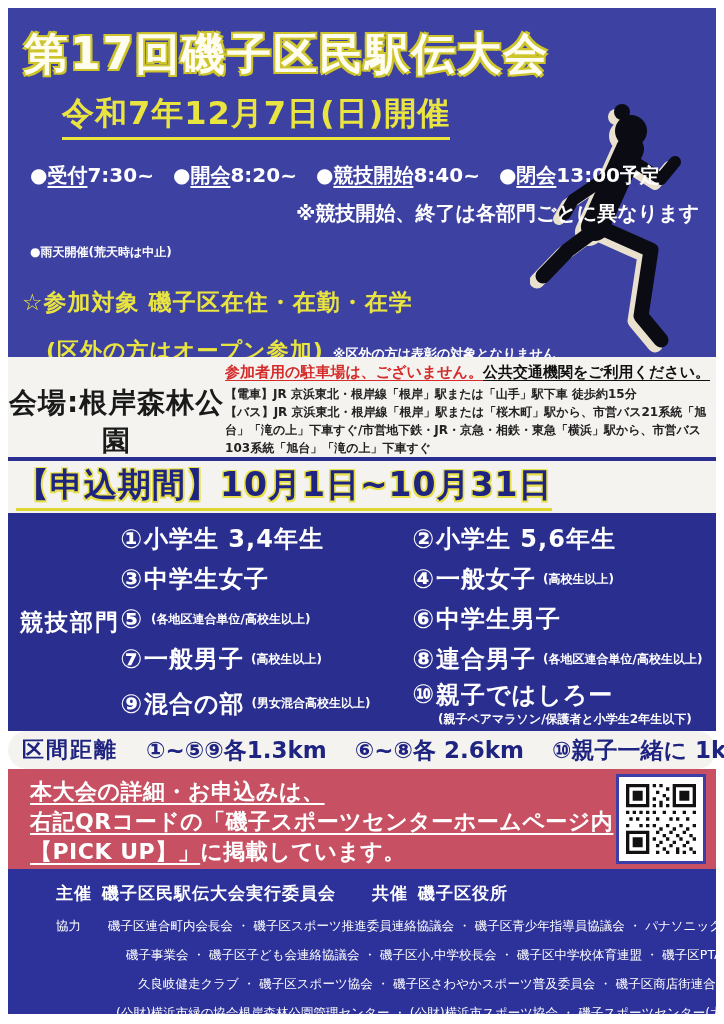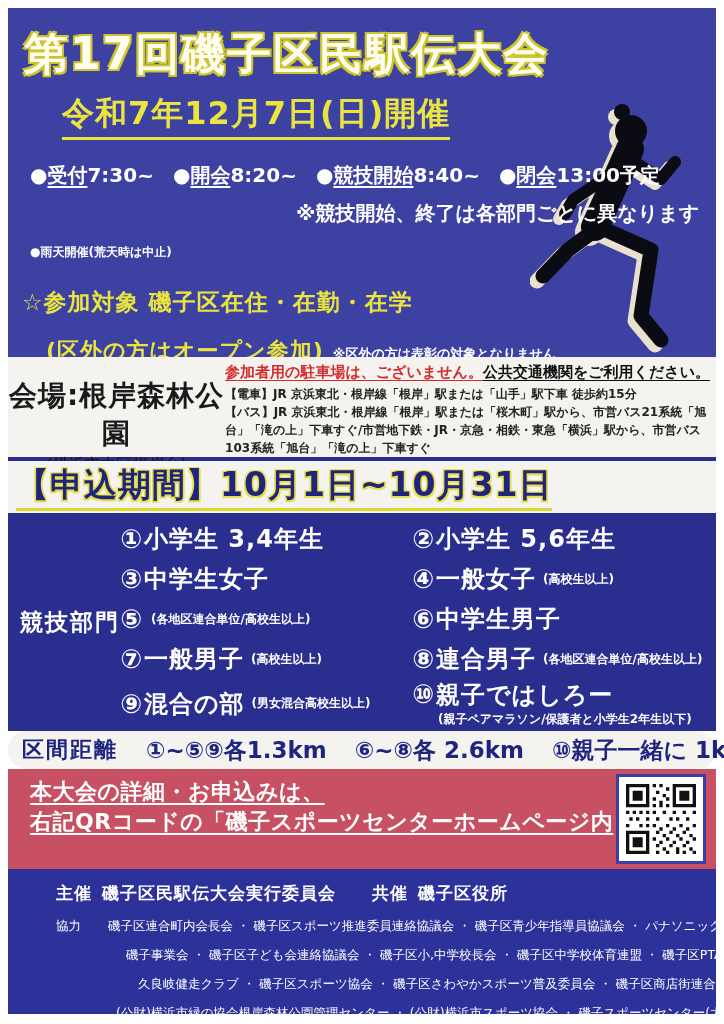--- a/index.html
+++ b/index.html
@@ -28,21 +28,21 @@
   .start-note { margin:11px 0 0 288px; font-size:20px; font-weight:bold; position:relative; z-index:2; }
   .rain-row { margin:17px 0 0 22px; font-size:12px; font-weight:bold; }
   .target-row { margin:26px 0 0 14px; font-size:23px; font-weight:bold; color:#e9e43f; letter-spacing:1px; }
   .open-row { margin:18px 0 0 38px; }
   .open-main { font-size:22px; font-weight:bold; color:#e9e43f; letter-spacing:1px; }
   .open-note { font-size:13px; font-weight:bold; color:#ffffff; margin-left:4px; }
   .runner { position:absolute; top:96px; right:0; z-index:1; }
 
   
   .sec-venue { height:100px; background:#f4f3ef; color:#111; display:flex; }
-  .venue-left { width:300px; text-align:center; padding-top:20px; }
+  .venue-left { width:300px; text-align:center; padding-top:20px;margin-top:7px; }
   .venue-name { font-size:28px; font-weight:bold; color:#1a1a1a; letter-spacing:1px; }
   .venue-addr { font-size:16px; margin-top:2px; }
   .venue-right { flex:1; padding:6px 6px 0 0; }
   .parking-line { font-size:15px; font-weight:bold; margin-bottom:3px; white-space:nowrap; }
   .parking-red { color:#d42b2b; text-decoration:underline; text-underline-offset:3px; }
   .parking-black { color:#111; text-decoration:underline; text-underline-offset:3px; }
   .access { font-size:12px; font-weight:bold; line-height:1.5; color:#222; }
 
   .rule { margin:0 8px; height:4px; background:#2a2e8e; }
 
@@ -211,20 +211,21 @@
     <span class="dist-label">区間距離</span>
     <span class="dist-item">①~⑤⑨各1.3km</span>
     <span class="dist-item">⑥~⑧各 2.6km</span>
     <span class="dist-item">⑩親子一緒に 1km</span>
   </section>
 
   <section class="sec sec-info">
     <div class="info-text">
       <div><span class="uline">本大会の詳細・お申込みは、</span></div>
       <div><span class="uline">右記QRコードの「磯子スポーツセンターホームページ内</span></div>
+      <div><span class="uline">【PICK UP】」</span><span>に掲載しています。</span></div>
     </div>
     <div class="qr-frame">
       <svg width="70" height="70" viewBox="0 0 21 21" aria-hidden="true">
         <rect x="0" y="0" width="21" height="21" fill="#ffffff"></rect>
         <g fill="#111111">
           <path d="M0 0h7v7h-7z M14 0h7v7h-7z M0 14h7v7h-7z" fill="#111111"></path>
           <path d="M1 1h5v5h-5z M15 1h5v5h-5z M1 15h5v5h-5z" fill="#ffffff"></path>
           <path d="M2 2h3v3h-3z M16 2h3v3h-3z M2 16h3v3h-3z" fill="#111111"></path>
           <path d="M8 0h1v1h-1z M10 0h1v1h-1z M12 1h1v1h-1z M9 2h1v1h-1z M11 3h1v1h-1z M8 4h1v1h-1z M12 4h1v1h-1z M10 5h1v1h-1z M8 6h1v1h-1z M10 6h1v1h-1z M12 6h1v1h-1z M0 8h1v1h-1z M2 8h1v1h-1z M4 8h1v1h-1z M6 8h1v1h-1z M8 8h1v1h-1z M11 8h1v1h-1z M14 8h1v1h-1z M17 8h1v1h-1z M20 8h1v1h-1z M1 10h1v1h-1z M3 10h1v1h-1z M6 10h1v1h-1z M9 10h1v1h-1z M13 10h1v1h-1z M15 10h1v1h-1z M18 10h1v1h-1z M0 12h1v1h-1z M4 12h1v1h-1z M6 12h1v1h-1z M8 12h1v1h-1z M12 12h1v1h-1z M16 12h1v1h-1z M20 12h1v1h-1z M10 13h1v1h-1z M14 13h1v1h-1z M18 13h1v1h-1z M9 14h1v1h-1z M13 14h1v1h-1z M17 14h1v1h-1z M11 15h1v1h-1z M15 15h1v1h-1z M19 15h1v1h-1z M8 16h1v1h-1z M12 16h1v1h-1z M16 16h1v1h-1z M20 16h1v1h-1z M10 17h1v1h-1z M14 17h1v1h-1z M18 17h1v1h-1z M9 18h1v1h-1z M13 18h1v1h-1z M17 18h1v1h-1z M11 19h1v1h-1z M15 19h1v1h-1z M19 19h1v1h-1z M9 20h1v1h-1z M12 20h1v1h-1z M15 20h1v1h-1z M17 20h1v1h-1z M20 20h1v1h-1z"></path>
         </g>

